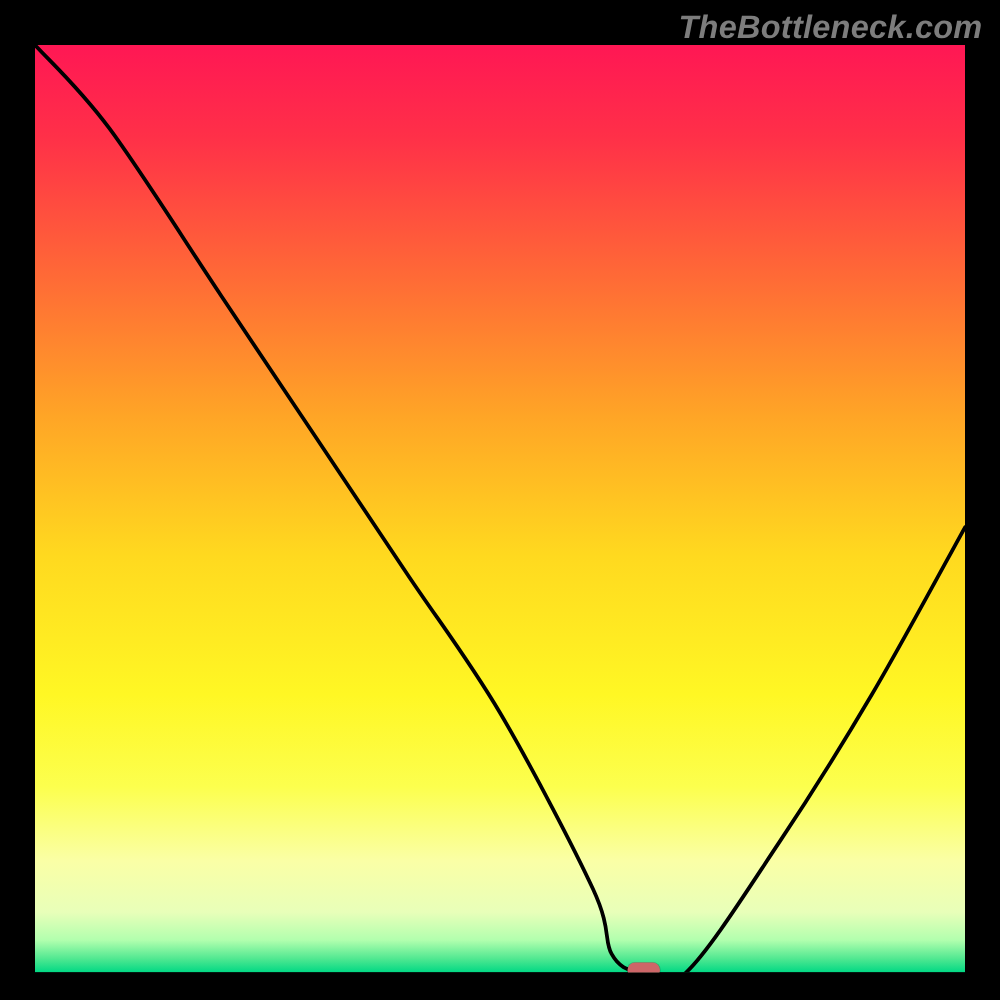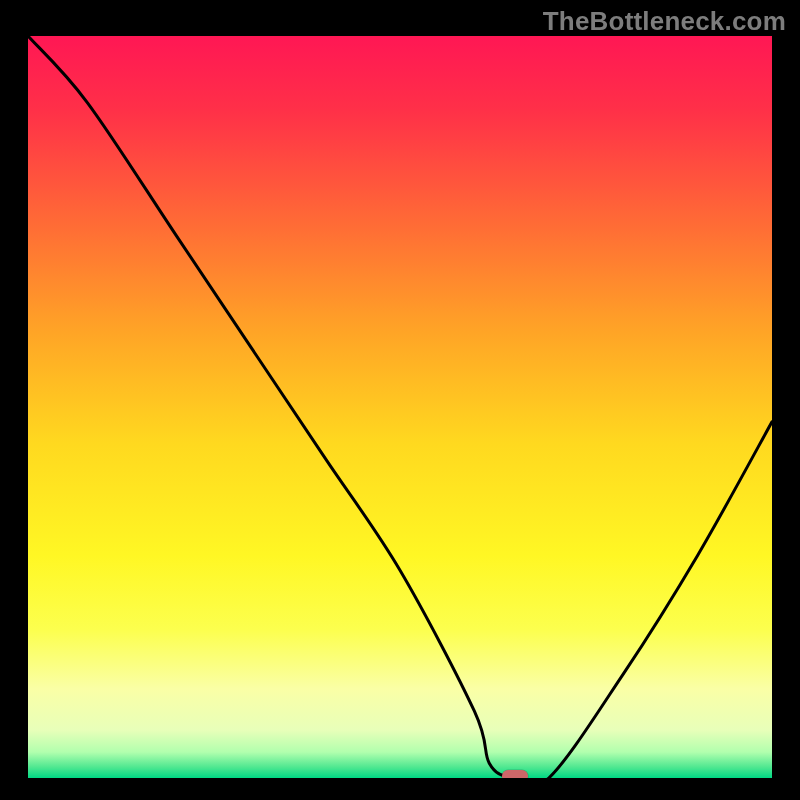--- a/index.html
+++ b/index.html
@@ -7,20 +7,21 @@
     padding: 0;
     width: 800px;
     height: 800px;
     background: #000000;
     overflow: hidden;
   }
   #wrap {
     position: relative;
     width: 800px;
     height: 580px;
+    font-style: italic;
   }
   #watermark {
     position: absolute;
     top: 6px;
     right: 14px;
     font-family: Arial, Helvetica, sans-serif;
     font-size: 26px;
     font-weight: 600;
     color: #7d7d7d;
     letter-spacing: 0.2px;

